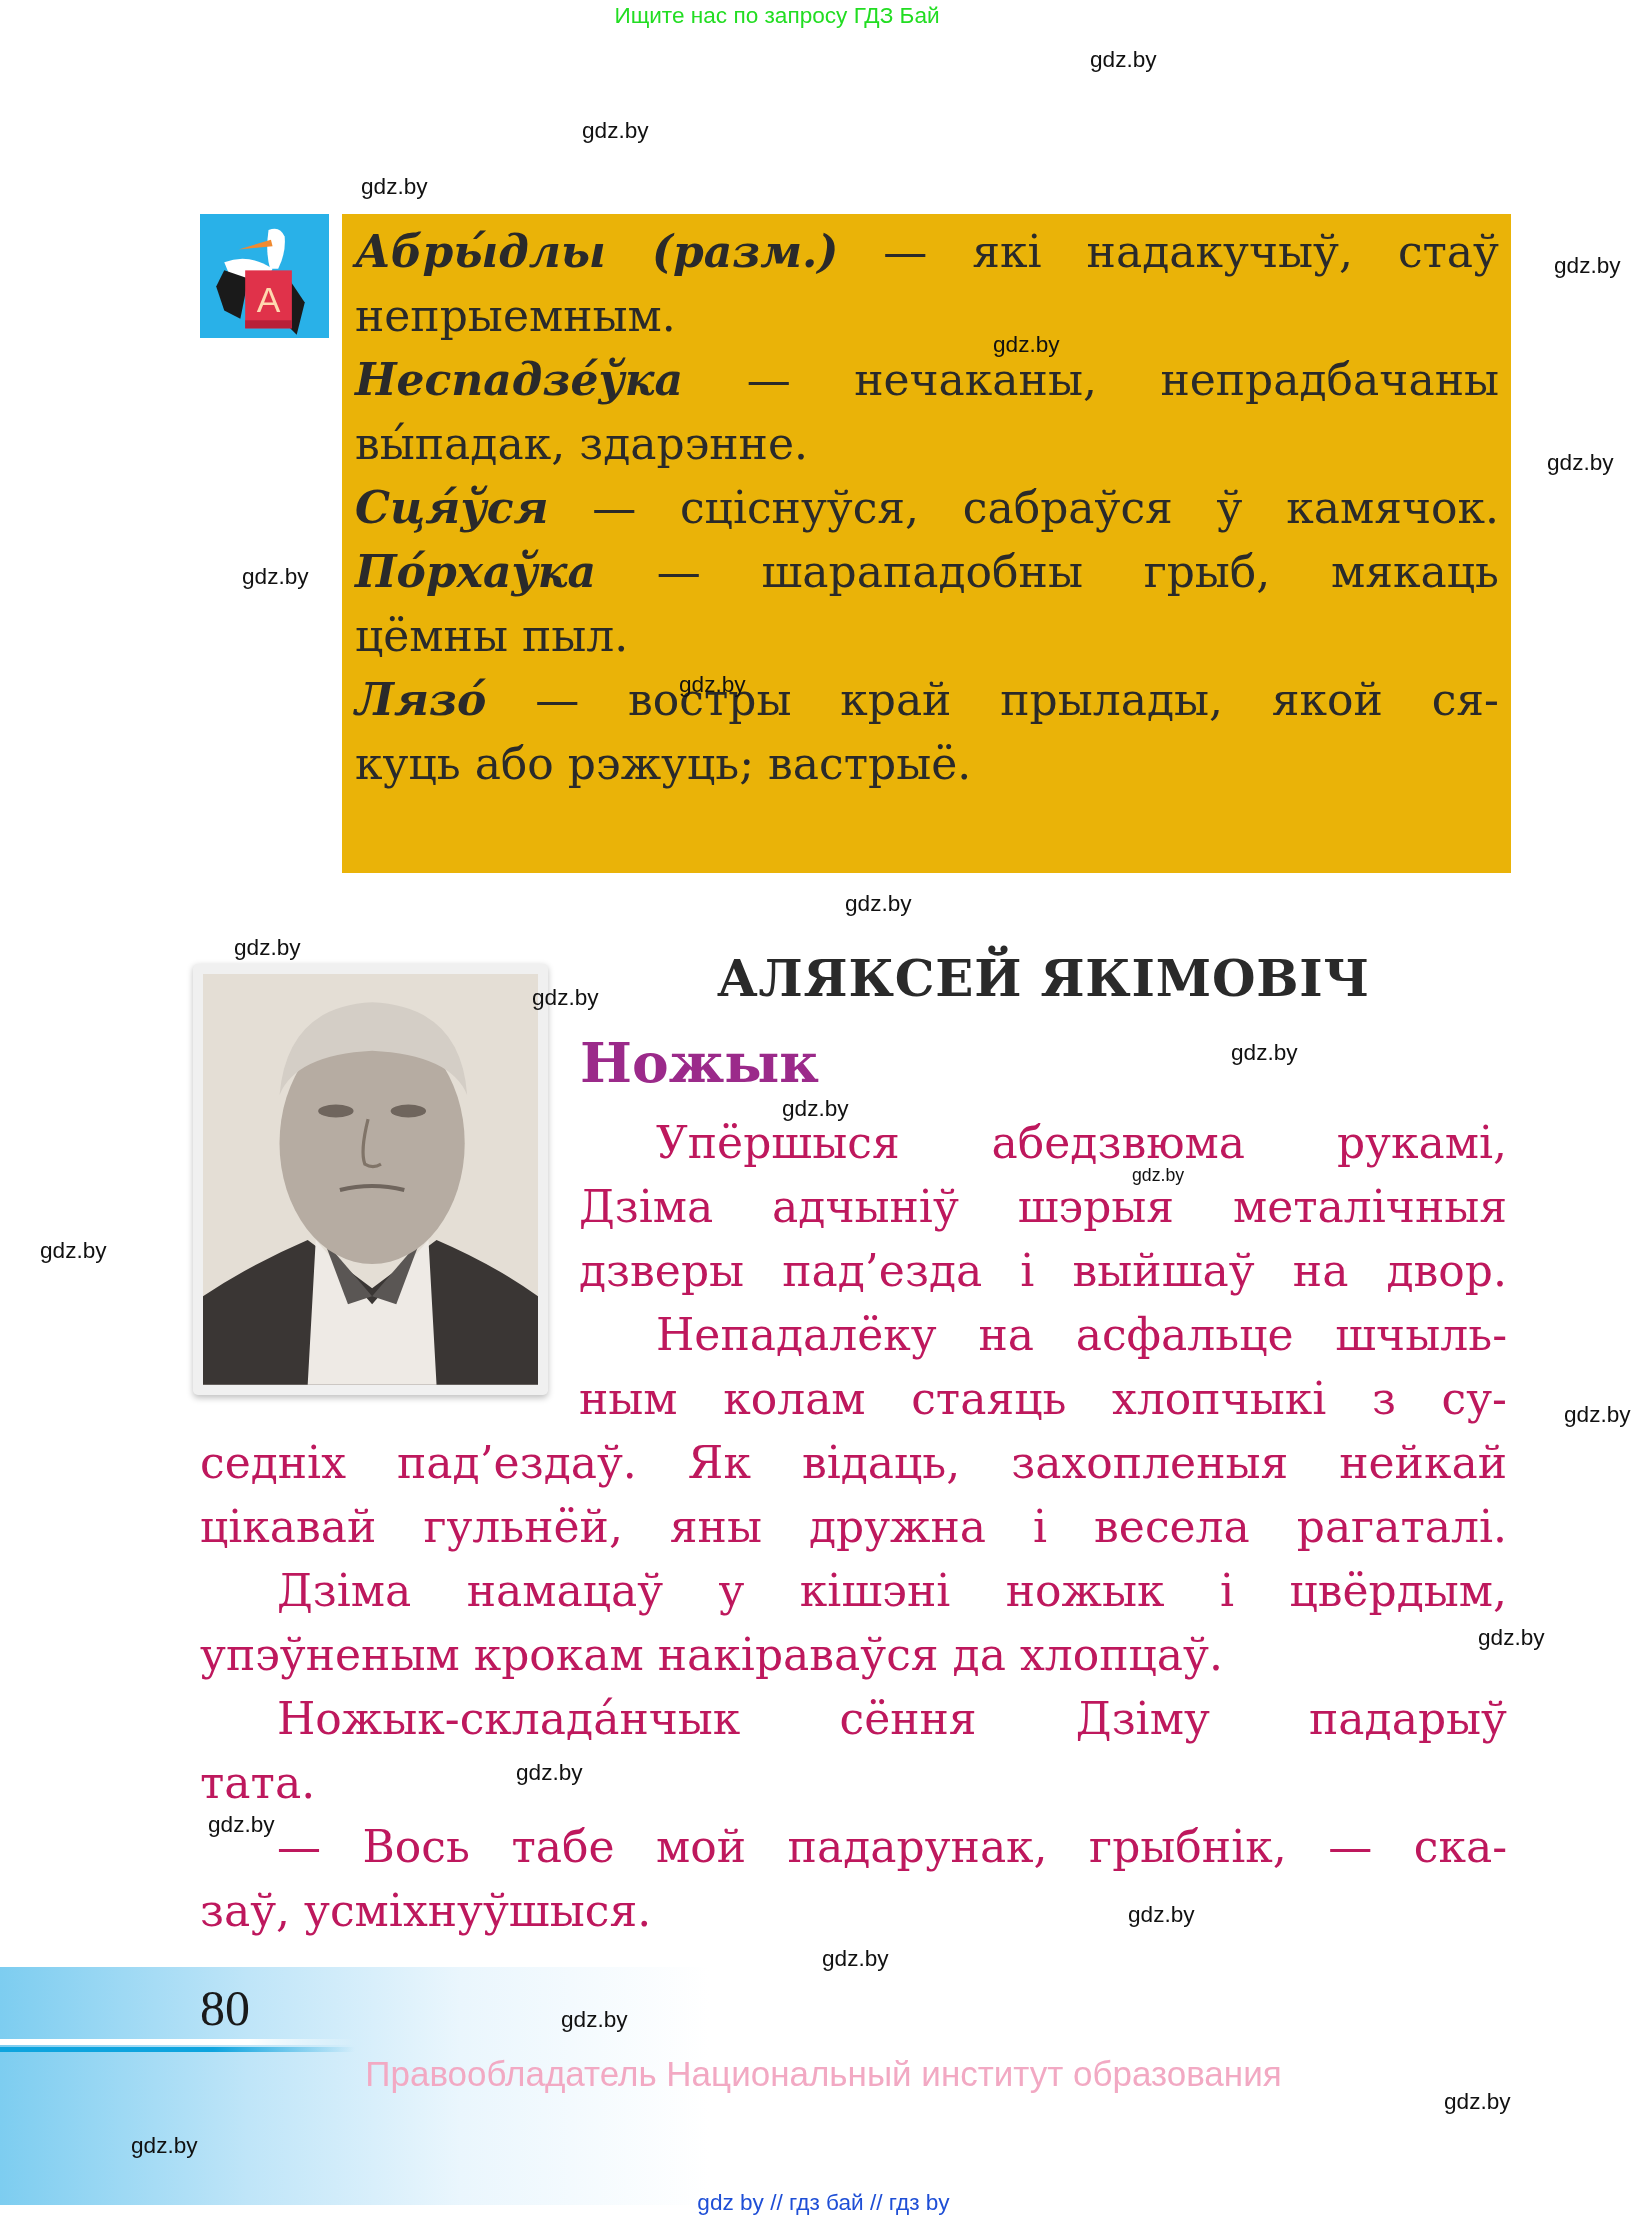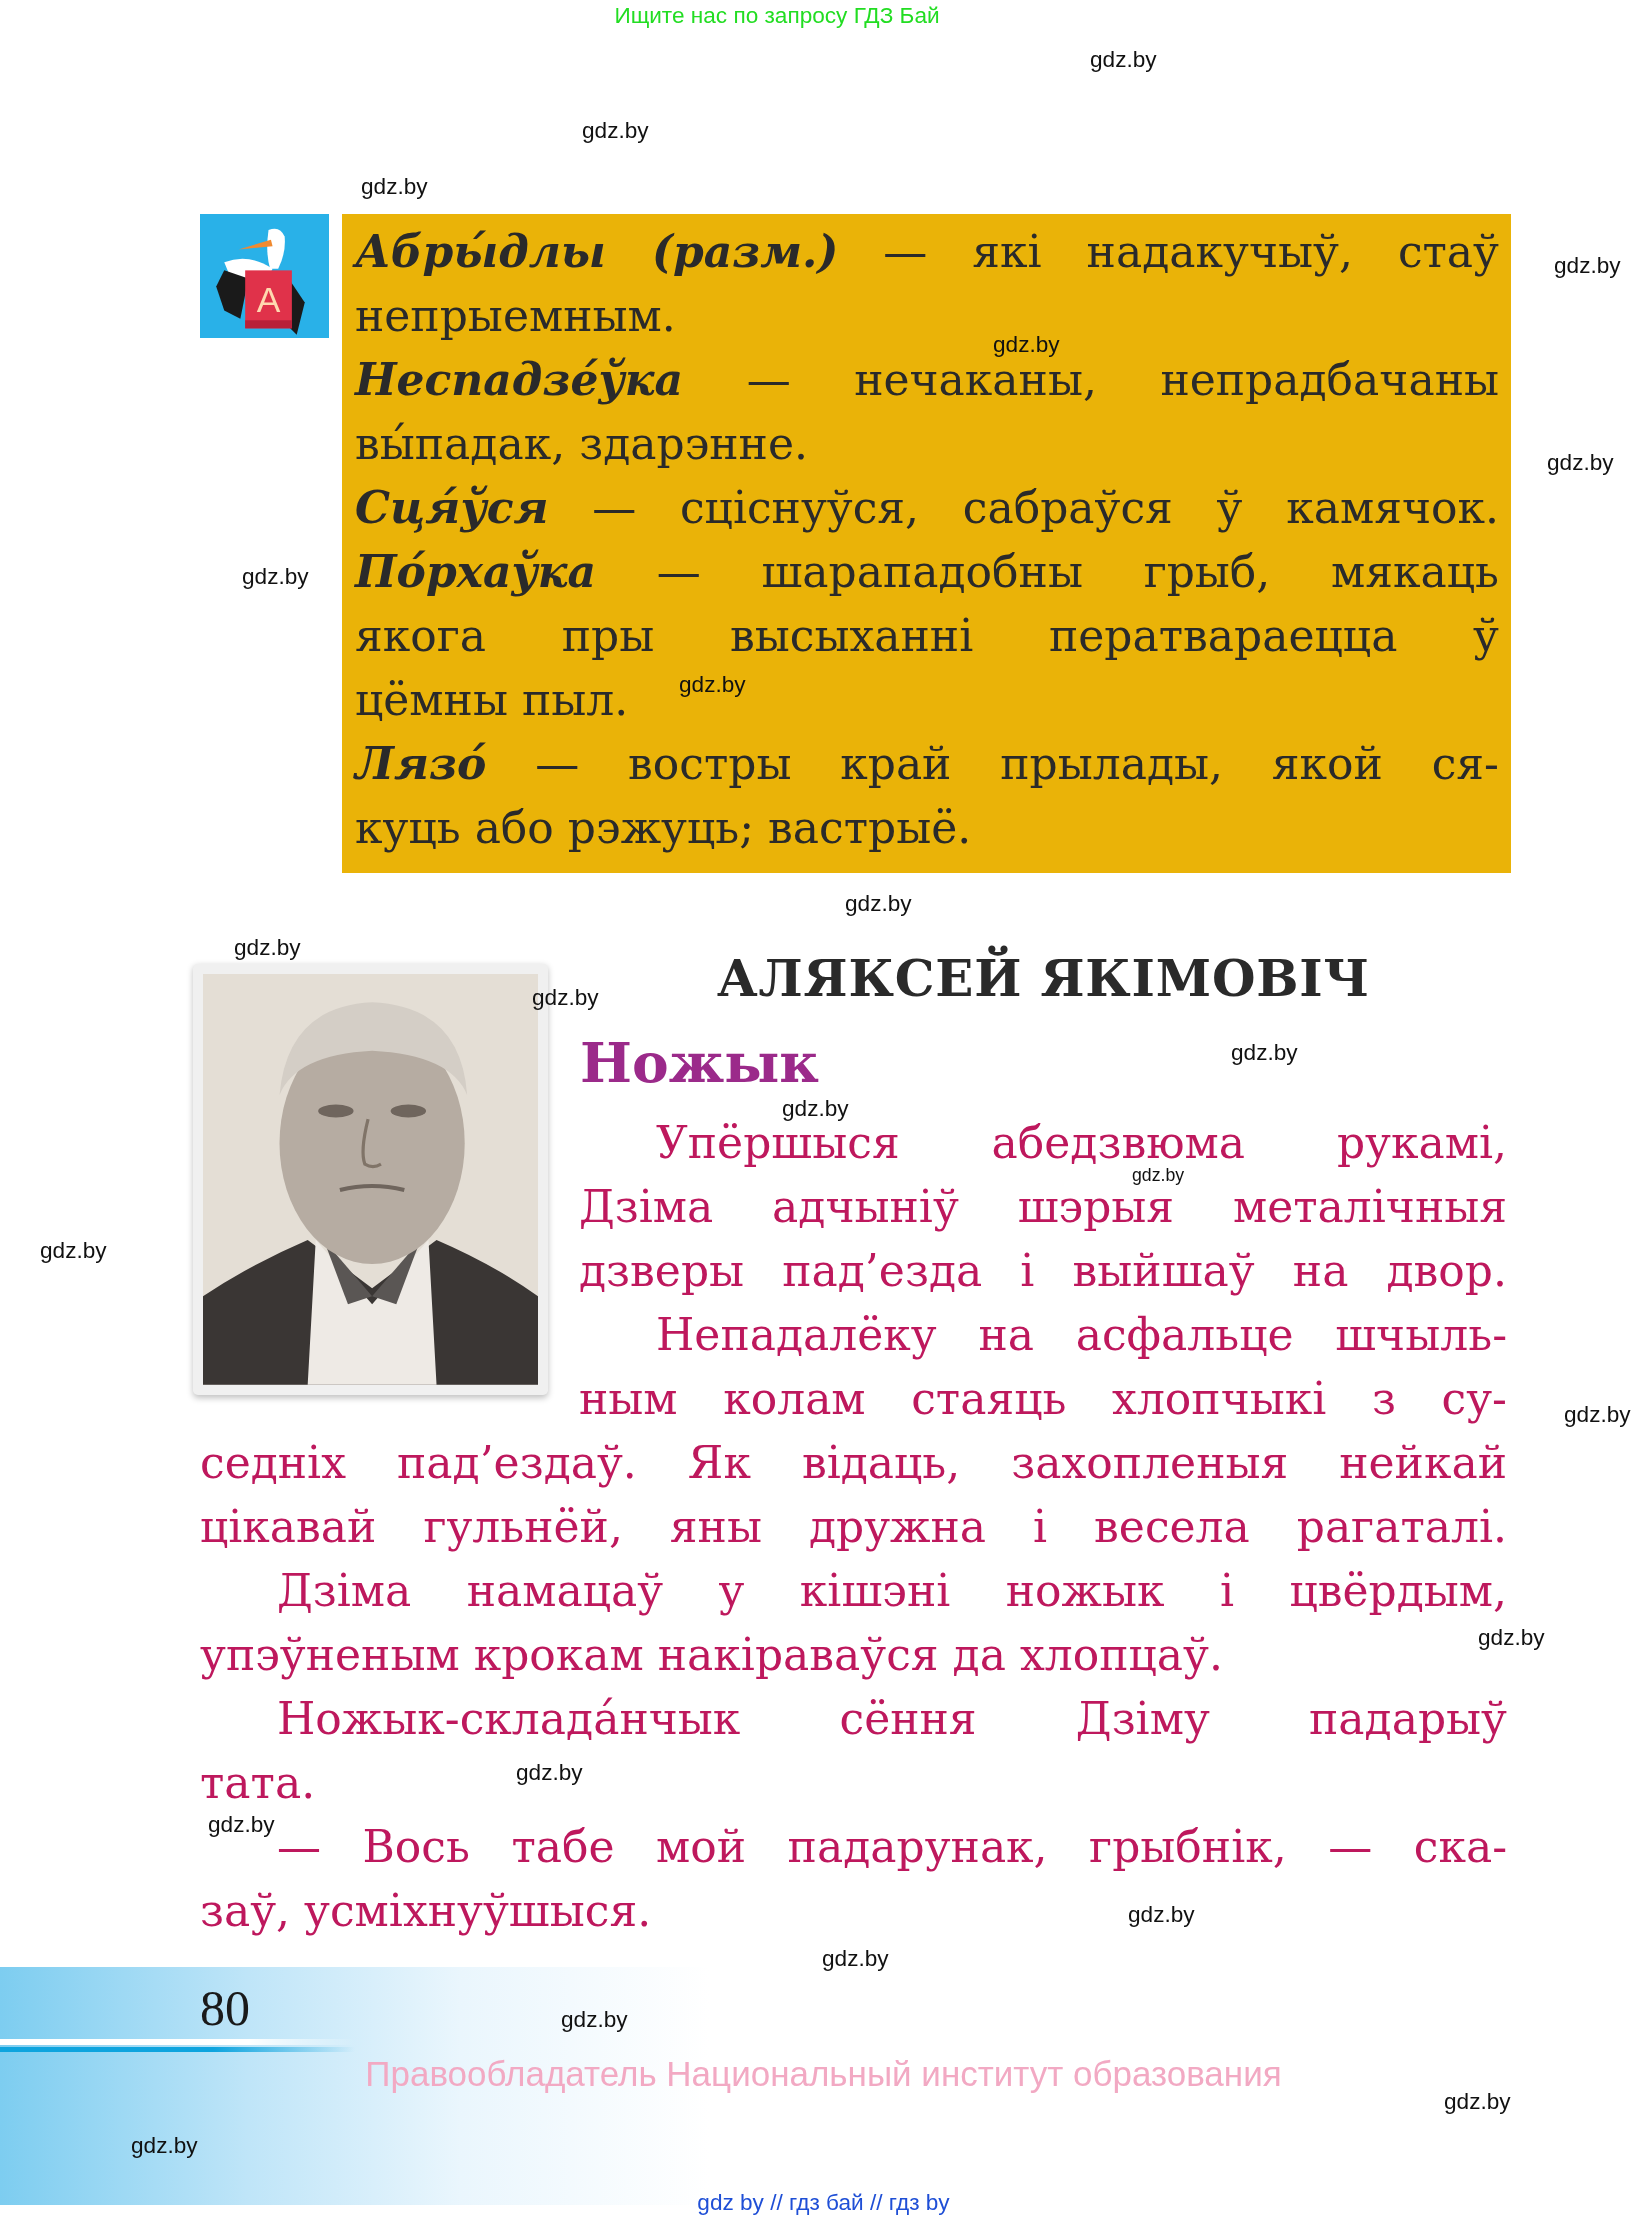--- a/index.html
+++ b/index.html
@@ -77,21 +77,20 @@
     </span>
     <span class="gl-entry">
       <span class="line"><span class="term">Неспадзе́ўка</span><span> — нечаканы, непрадбачаны</span></span>
       <span class="line last">вы́падак, здарэнне.</span>
     </span>
     <span class="gl-entry">
       <span class="line"><span class="term">Сця́ўся</span><span> — сціснуўся, сабраўся ў камячок.</span></span>
     </span>
     <span class="gl-entry">
       <span class="line"><span class="term">По́рхаўка</span><span> — шарападобны грыб, мякаць</span></span>
-      <span class="line">якога пры высыханні ператвараецца ў</span>
       <span class="line last">цёмны пыл.</span>
     </span>
     <span class="gl-entry">
       <span class="line"><span class="term">Лязо́</span><span> — востры край прылады, якой ся-</span></span>
       <span class="line last">куць або рэжуць; вастрыё.</span>
     </span>
   </div>
 </div>
 
 <span class="wm" style="left:993px;top:332px;">gdz.by</span>

